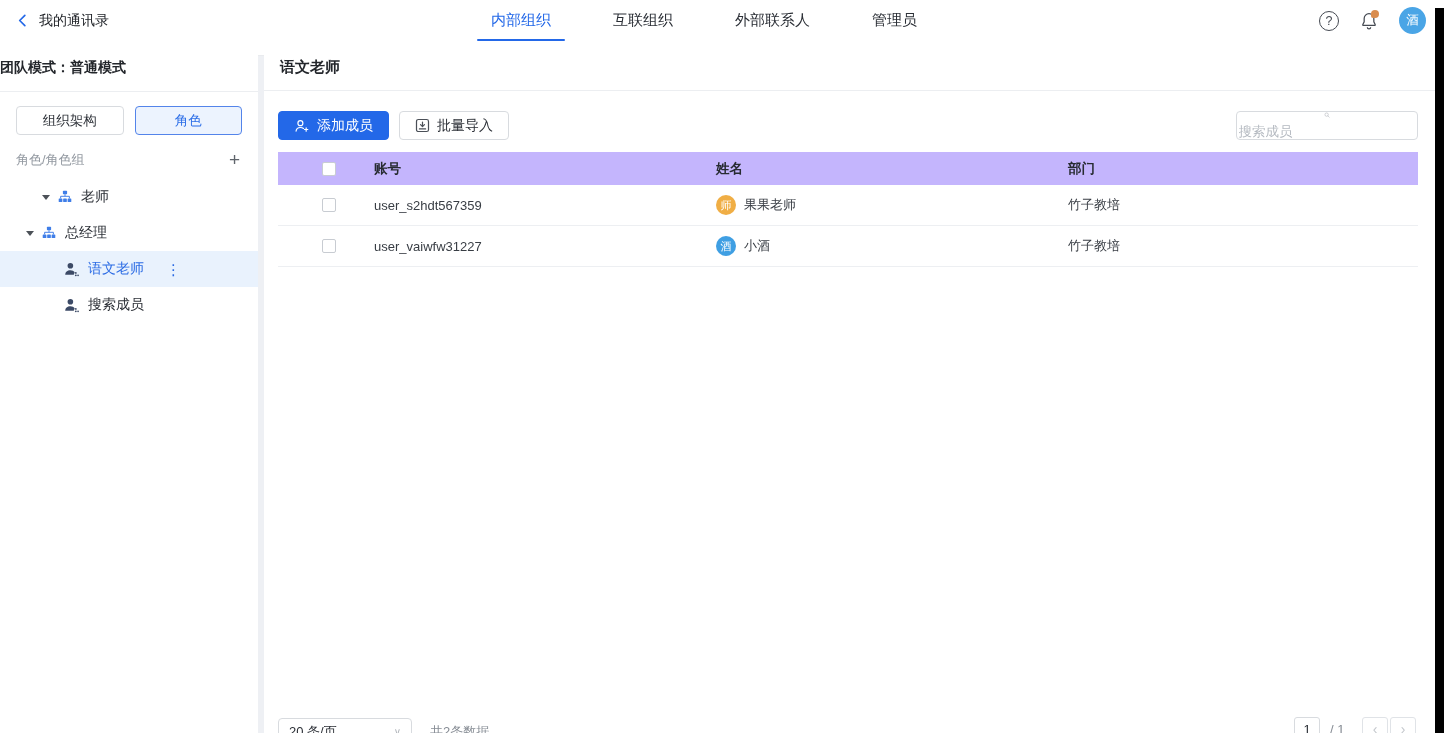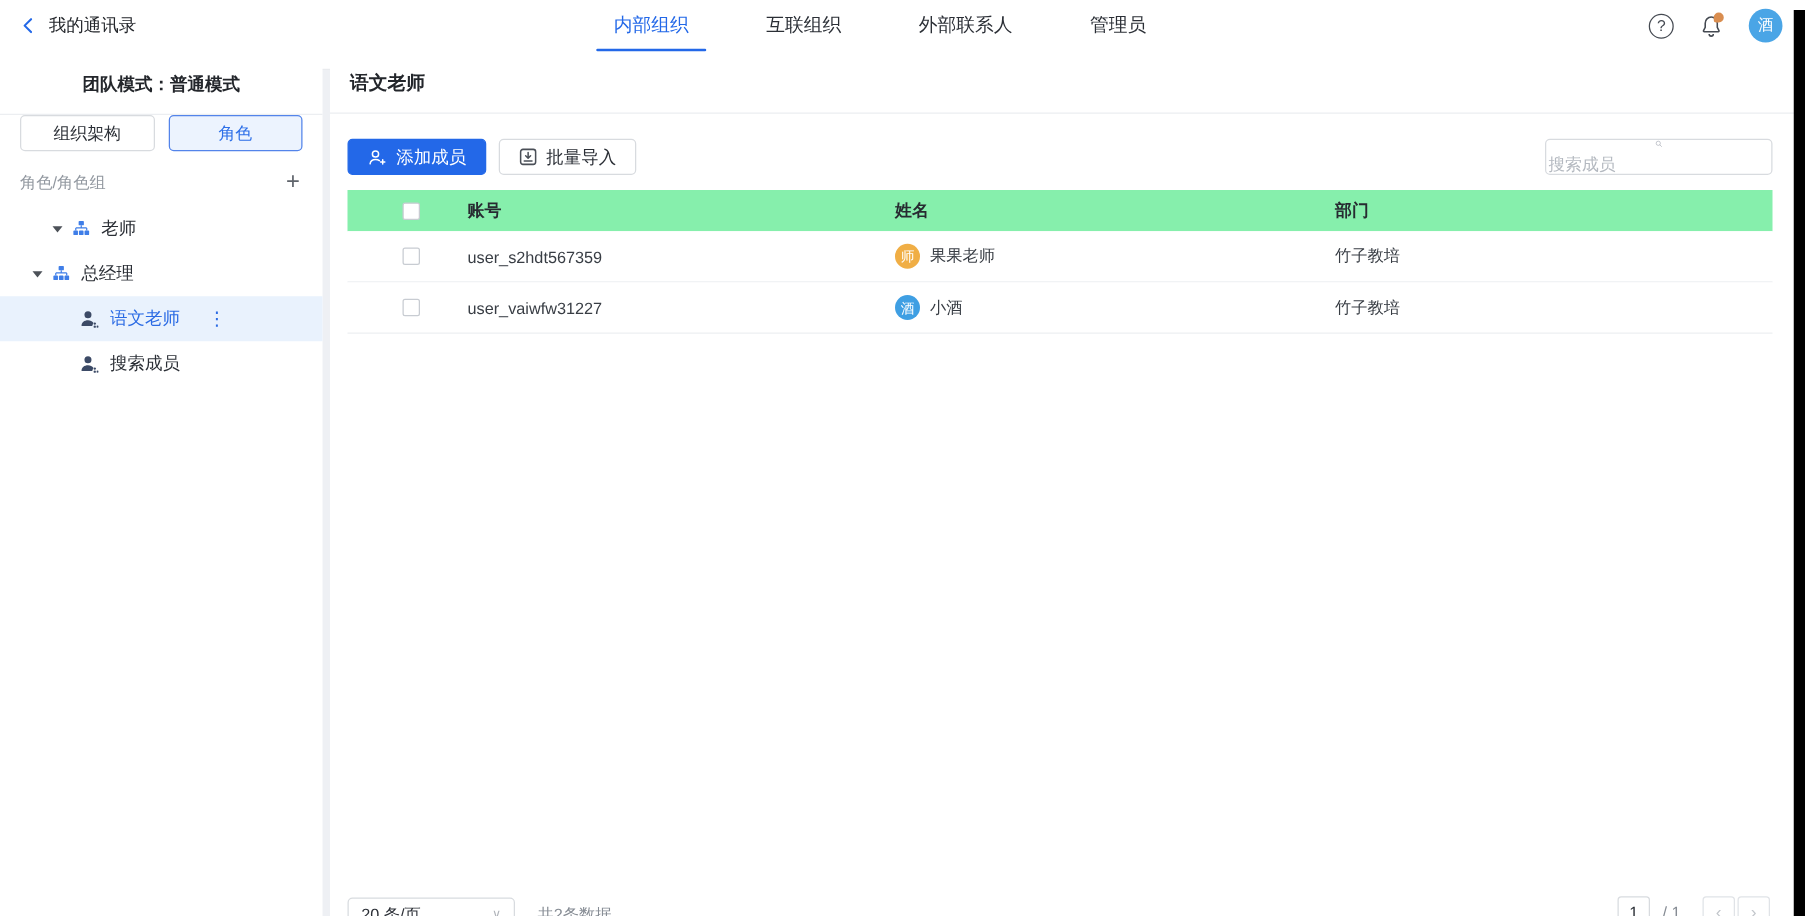--- a/index.html
+++ b/index.html
@@ -49,25 +49,25 @@
     width: 27px; height: 27px; border-radius: 50%; background: #4aa5e6;
     color: #fff; font-size: 12.5px; display: flex; align-items: center;
     justify-content: center; cursor: pointer;
   }
   
   .sidebar {
     position: absolute; top: 42px; left: 0; width: 258px; height: 691px;
     background: #fff;
   }
   .side-header {
-    height: 50px; line-height: 50px; text-align: center;
+    height: 50px; line-height: 50px; text-align: left;
     font-size: 14px; font-weight: 700; color: #23262b;
     border-bottom: 1px solid #eceef1;
   }
-  .switch-row { display: flex; gap: 11px; padding: 0 16px; }
+  .switch-row { display: flex; gap: 11px; padding: 0 16px; margin-top: 14px; }
   .switch-btn {
     flex: 1; height: 29px; border-radius: 4px; font-size: 13.5px;
     background: #fff; border: 1px solid #d8dbdf; color: #2b2f36; cursor: pointer;
     font-family: inherit;
   }
   .switch-btn.active { background: #ecf3fe; border-color: #5384ea; color: #2d6fe8; }
   .group-row {
     display: flex; justify-content: space-between; align-items: center;
     padding: 0 18px 0 16px; margin-top: 15px; height: 20px;
   }
@@ -116,21 +116,21 @@
     padding: 0 9px; background: #fff; flex-direction: column;
   }
   .search-box input {
     border: none; outline: none; flex: 1; min-width: 0; font-size: 13.5px;
     color: #2b2f36; font-family: inherit; background: transparent;
   }
   .search-box input::placeholder { color: #b4b9c0; }
   
   .table { margin: 12px 19px 0 14px; width: 1140px; }
   .thead {
-    height: 33px; background: #86efac; display: flex; align-items: center;
+    height: 33px; background: #c4b5fd; display: flex; align-items: center;
     font-size: 13.5px; font-weight: 600; color: #272b31;
   }
   .trow {
     height: 41px; display: flex; align-items: center; font-size: 13px;
     color: #383d44; border-bottom: 1px solid #edeff2; background: #fff;
   }
   .col-check { width: 96px; padding-left: 44px; display: flex; align-items: center; }
   .col-account { width: 342px; }
   .col-name { width: 352px; display: flex; align-items: center; gap: 8px; }
   .col-dept { flex: 1; }

